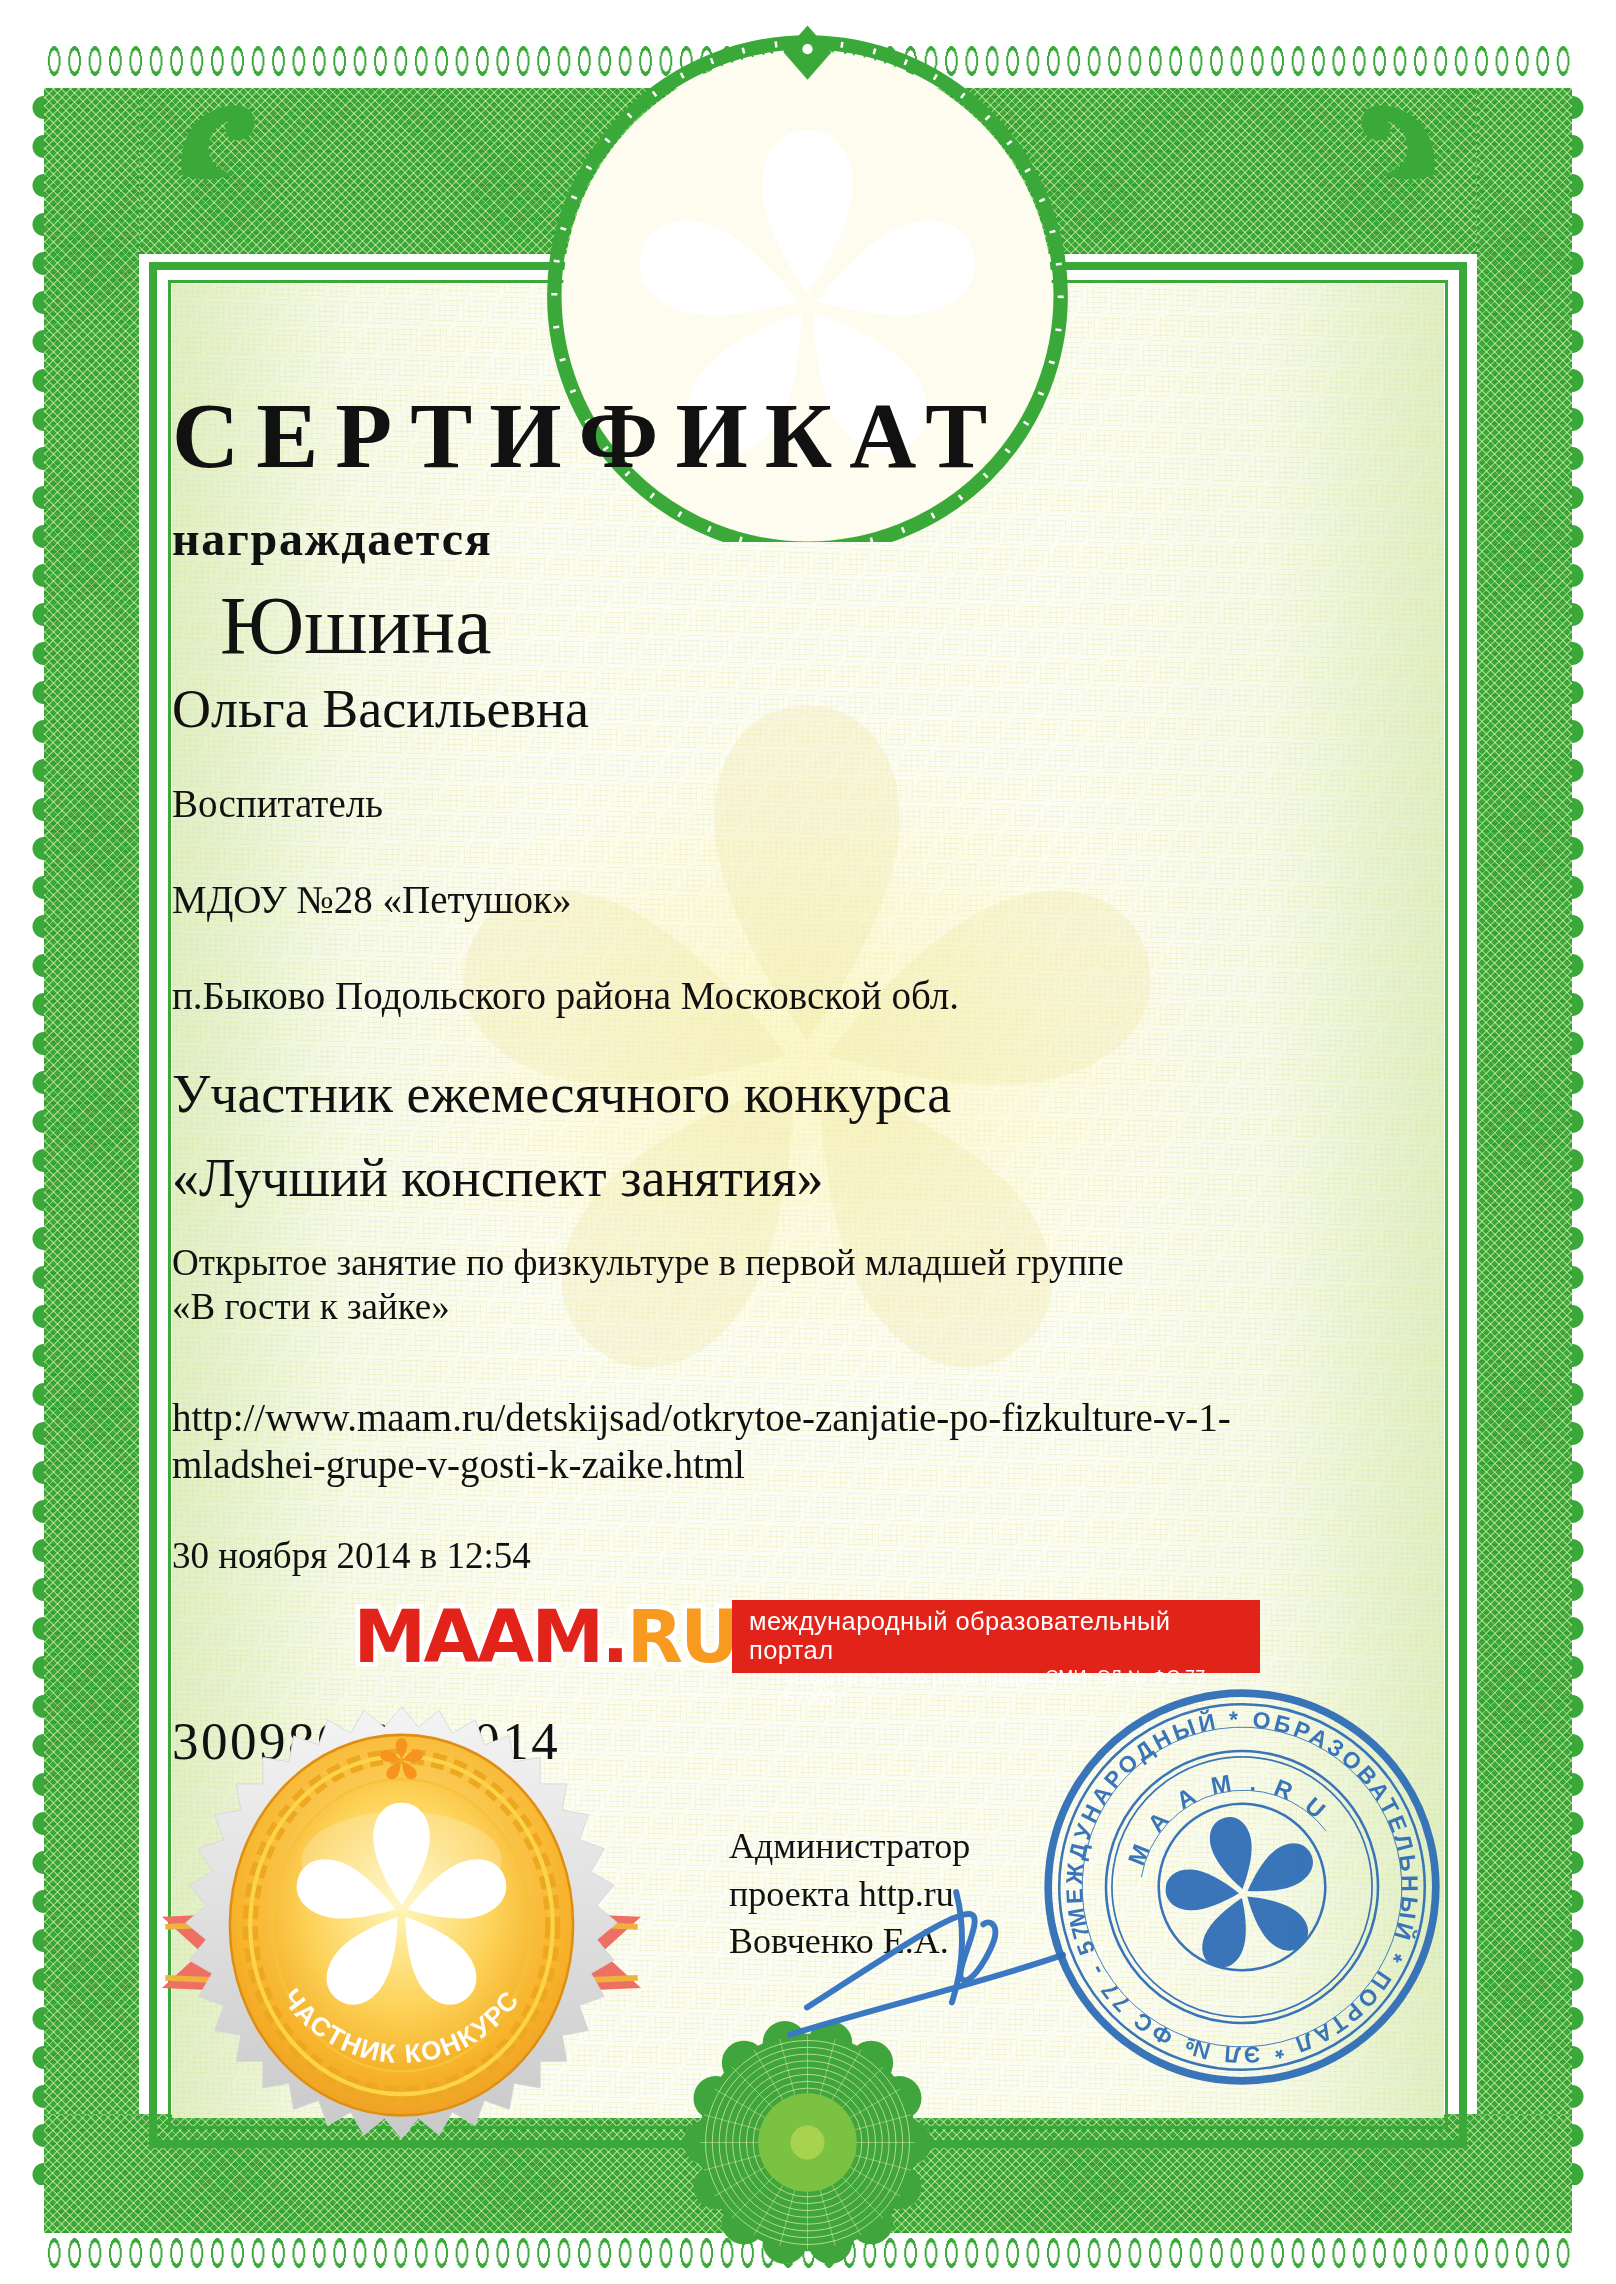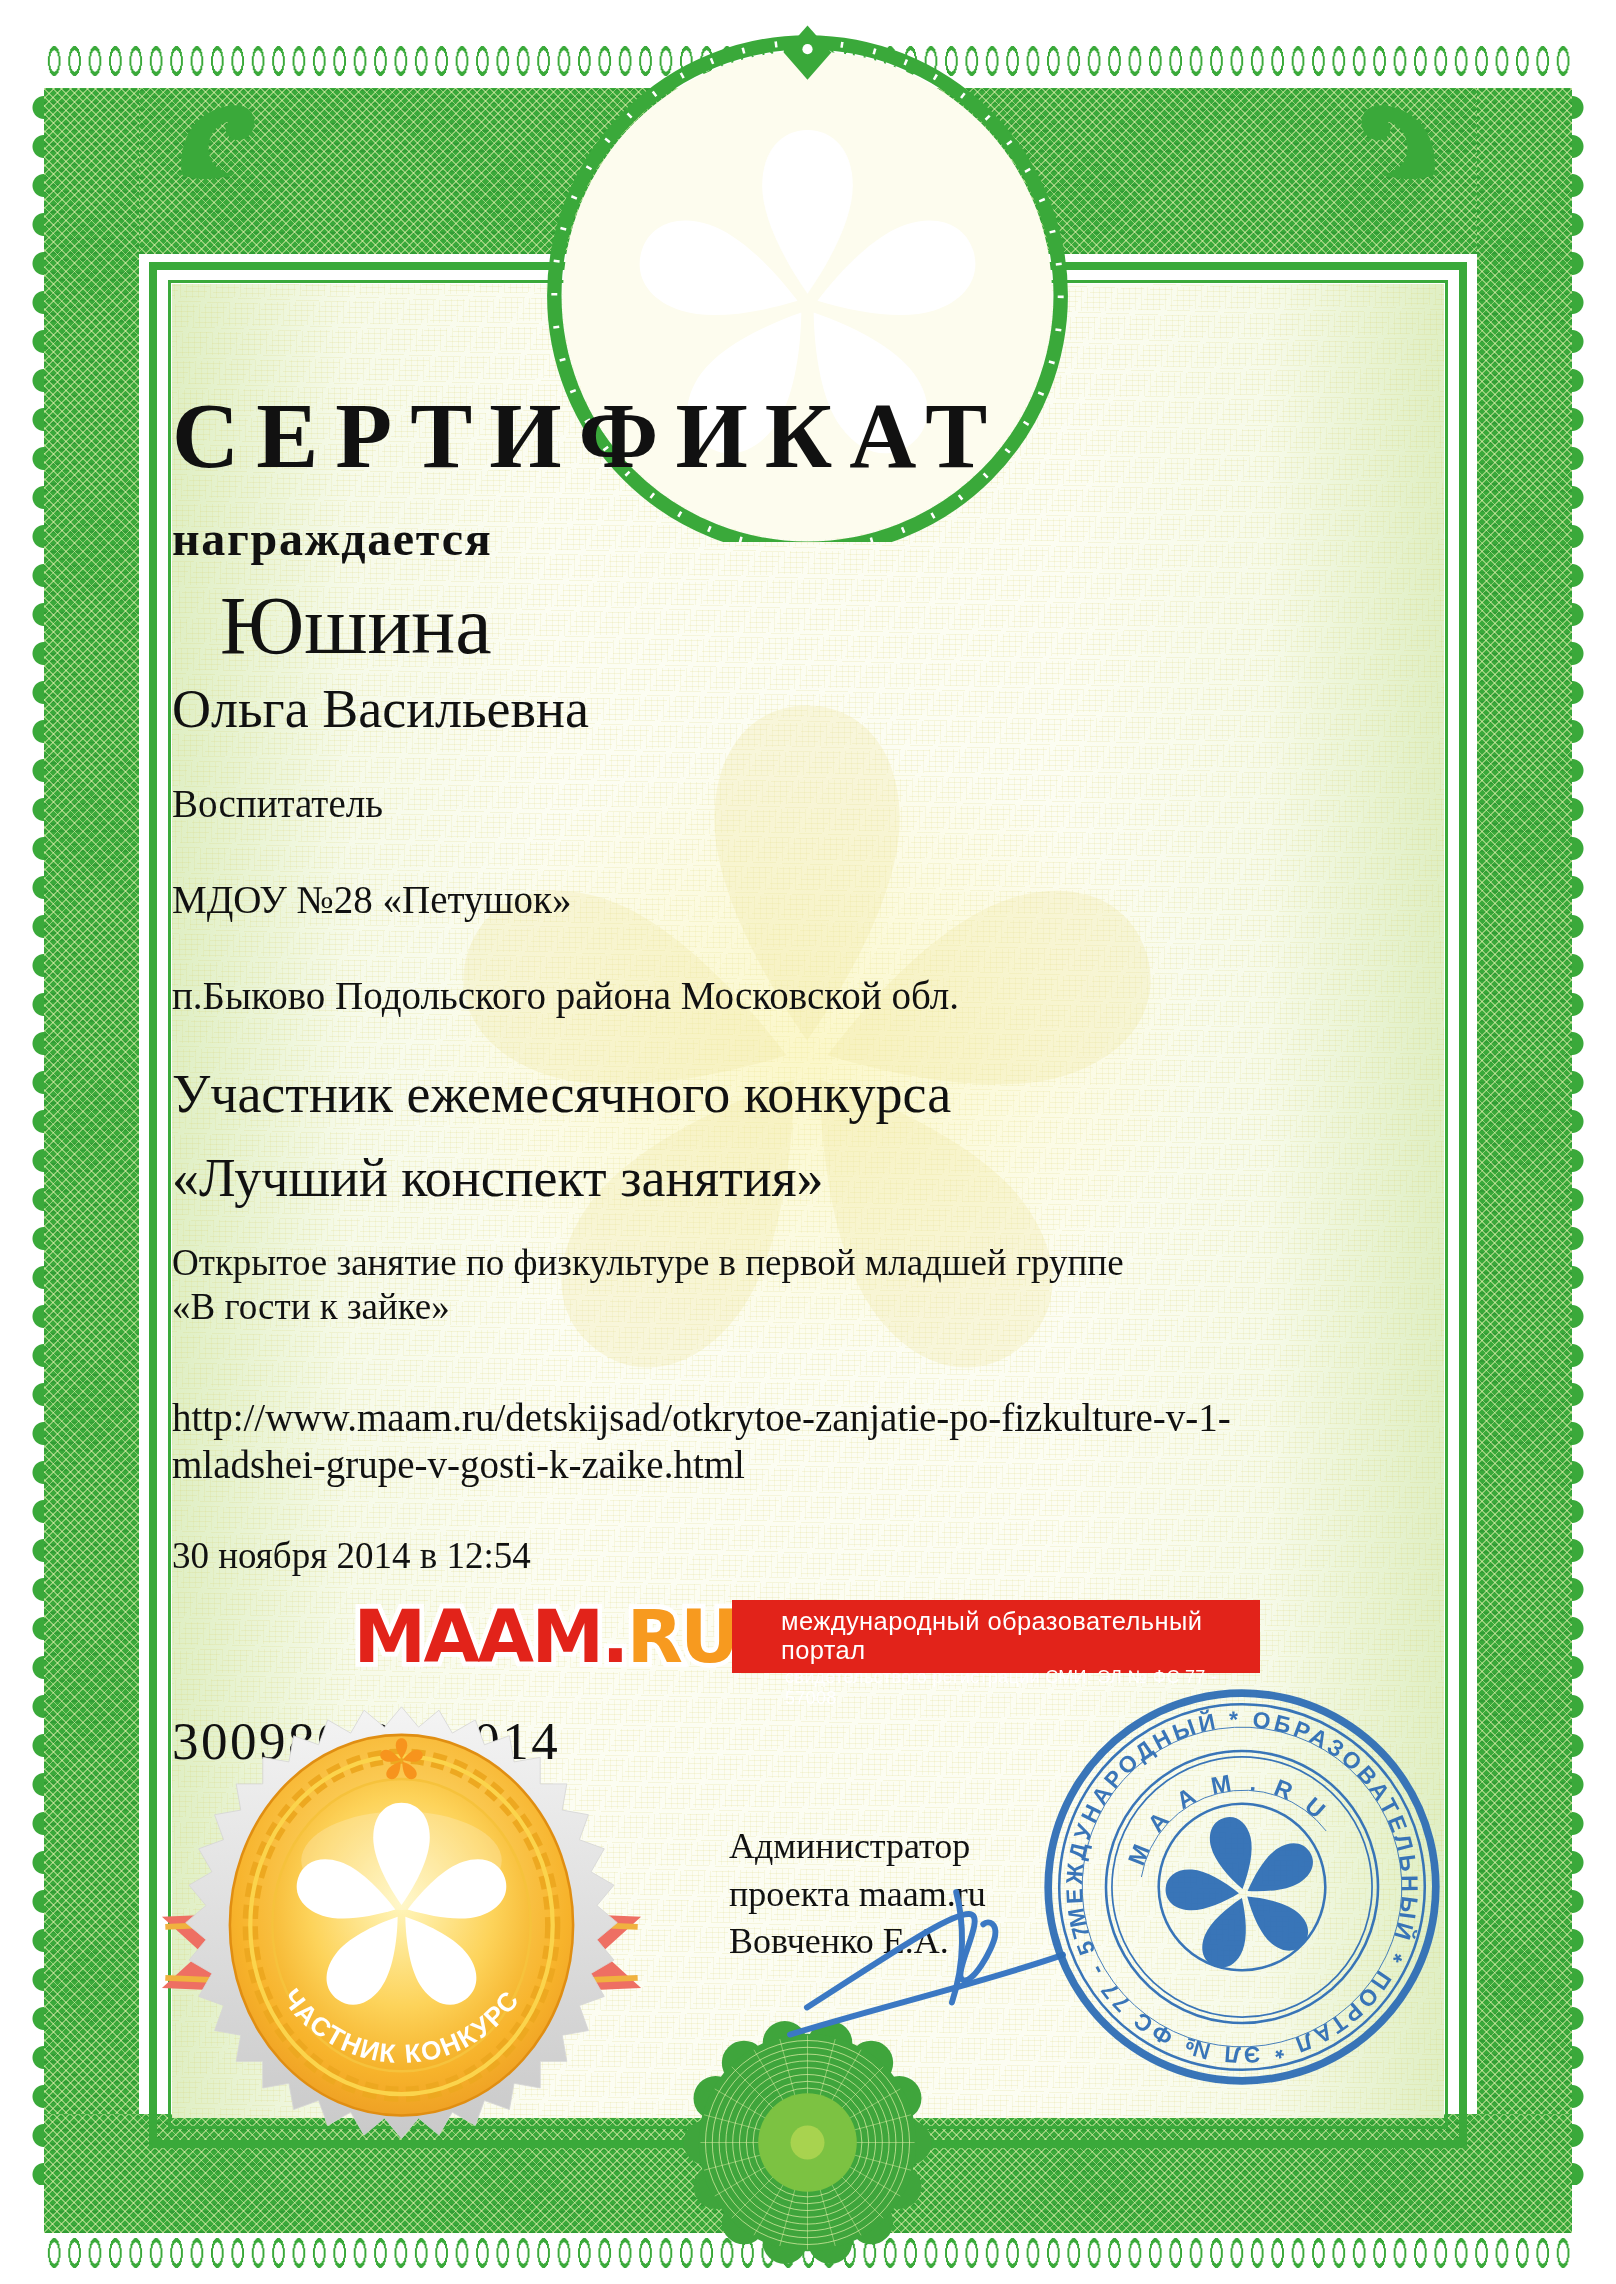--- a/index.html
+++ b/index.html
@@ -61,21 +61,21 @@
   .t-work{top:1241px;font-size:37px;line-height:1.18;white-space:normal;}
   .t-url{top:1395px;font-size:39px;line-height:1.2;white-space:normal;}
   .t-date{top:1534px;font-size:37px;}
   .t-number{top:1711px;font-size:53px;letter-spacing:2.5px;}
   
   .logo-svg{position:absolute;left:350px;top:1585px;}
   .banner{
     position:absolute;left:732px;top:1600px;width:528px;height:73px;background:#e2231a;
     color:#fff;font-family:"Liberation Sans", sans-serif;padding:6.8px 0 0 17px;box-sizing:border-box;
   }
-  .banner .b1{font-size:25.5px;letter-spacing:0.4px;margin-left:32px;}
+  .banner .b1{font-size:25.5px;letter-spacing:0.4px;}
   .banner .b2{font-size:18px;margin-top:2.5px;letter-spacing:0.3px;margin-left:36px;}
   
   .admin{position:absolute;left:729px;top:1823px;width:374px;font-size:36px;line-height:1.32;}
   
   .medal-svg{position:absolute;left:138px;top:1706px;}
   .stamp-svg{position:absolute;left:1038px;top:1683px;opacity:.95;}
   .sig-svg{position:absolute;left:778px;top:1865px;}
   .emblem-svg{position:absolute;left:510px;top:22px;}
   .rosette-svg{position:absolute;left:680px;top:2015px;}
 </style>
@@ -260,21 +260,21 @@
   <use href="#flower5" transform="translate(310,242) scale(1.28)" fill="#ffffff"></use>
   <use href="#flower5" transform="translate(310,64) scale(0.26)" fill="#f7941d"></use>
   <path id="medalTextPath" d="M175,352 A168,168 0 0 0 445,352" fill="none"></path>
   <text font-family="Liberation Sans, sans-serif" font-size="31" font-weight="bold" fill="#ffffff" letter-spacing="2">
     <textPath href="#medalTextPath" startOffset="50%" text-anchor="middle">УЧАСТНИК  КОНКУРСА</textPath>
   </text>
 </svg>
 
 <div class="admin">
   <div>Администратор</div>
-  <div>проекта maam.ru</div>
+  <div>проекта http.ru</div>
   <div>Вовченко Е.А.</div>
 </div>
 
 <svg class="sig-svg" width="297" height="195" viewBox="0 0 350 230">
   <g fill="none" stroke="#3b78c3" stroke-width="7" stroke-linecap="round">
     <path d="M34,168 C140,100 208,54 227,58 C245,62 206,126 217,135 C228,144 254,98 256,83 C258,70 249,64 242,70"></path>
     <path d="M210,32 C219,66 221,114 205,162"></path>
     <path d="M14,200 C110,170 244,138 336,106"></path>
   </g>
 </svg>

